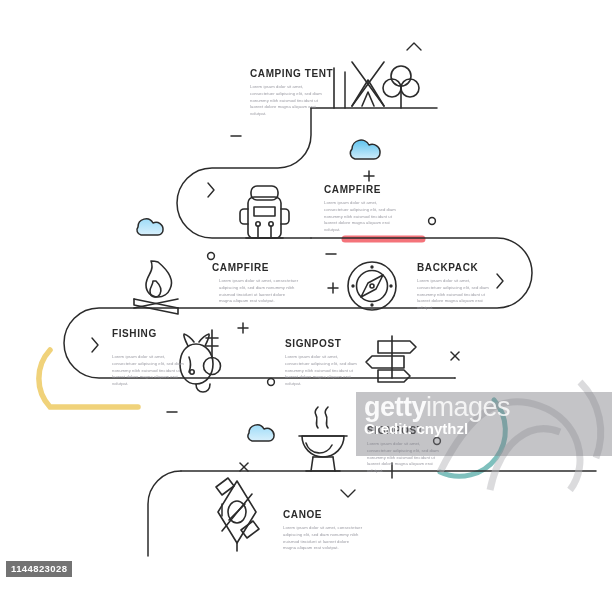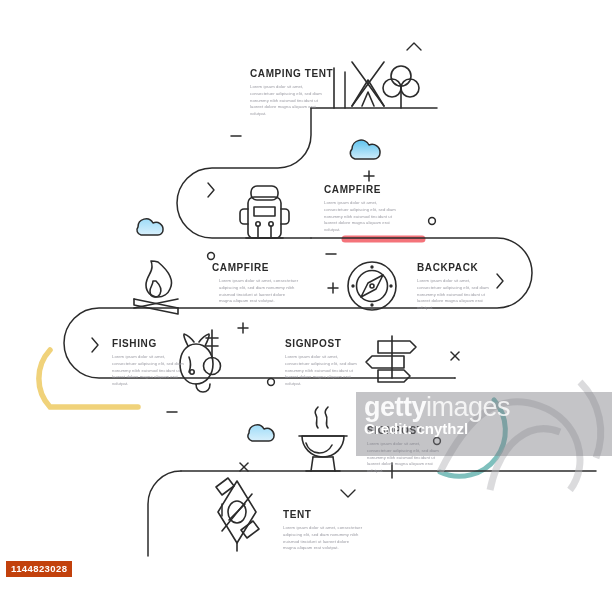--- a/index.html
+++ b/index.html
@@ -47,21 +47,21 @@
   }
   #wm-getty .light{font-weight:normal;opacity:.88;}
   #wm-credit{
     position:absolute;left:364px;top:420px;
     font-family:"Liberation Sans", sans-serif;
     font-size:15px;font-weight:bold;color:#ffffff;
     white-space:nowrap;
   }
   #wm-id{
     position:absolute;left:6px;top:561px;
-    background:#c2410c;color:#ffffff;
+    background:#737373;color:#ffffff;
     font-family:"Liberation Sans", sans-serif;
     font-size:9.5px;font-weight:bold;letter-spacing:.4px;
     padding:2px 5px 3px 5px;
   }
   #wm-blobs{position:absolute;left:430px;top:372px;width:182px;height:120px;opacity:.5;}
 </style>
 </head>
 <body>
 
 <div id="stage">
@@ -250,30 +250,30 @@
 
   <div class="sect-title" style="left:324px;top:184px;">CAMPFIRE</div>
   <div class="sect-body body-w72" style="left:324px;top:200px;">Lorem ipsum dolor sit amet, consectetuer adipiscing elit, sed diam nonummy nibh euismod tincidunt ut laoreet dolore magna aliquam erat volutpat.</div>
 
   <div class="sect-title" style="left:212px;top:262px;">CAMPFIRE</div>
   <div class="sect-body body-w80" style="left:219px;top:278px;">Lorem ipsum dolor sit amet, consectetuer adipiscing elit, sed diam nonummy nibh euismod tincidunt ut laoreet dolore magna aliquam erat volutpat.</div>
 
   <div class="sect-title" style="left:417px;top:262px;">BACKPACK</div>
   <div class="sect-body body-w72" style="left:417px;top:278px;">Lorem ipsum dolor sit amet, consectetuer adipiscing elit, sed diam nonummy nibh euismod tincidunt ut laoreet dolore magna aliquam erat volutpat.</div>
 
-  <div class="sect-title" style="left:112px;top:338px;">FISHING</div>
+  <div class="sect-title" style="left:112px;top:328px;">FISHING</div>
   <div class="sect-body body-w72" style="left:112px;top:354px;">Lorem ipsum dolor sit amet, consectetuer adipiscing elit, sed diam nonummy nibh euismod tincidunt ut laoreet dolore magna aliquam erat volutpat.</div>
 
   <div class="sect-title" style="left:285px;top:338px;">SIGNPOST</div>
   <div class="sect-body body-w72" style="left:285px;top:354px;">Lorem ipsum dolor sit amet, consectetuer adipiscing elit, sed diam nonummy nibh euismod tincidunt ut laoreet dolore magna aliquam erat volutpat.</div>
 
   <div class="sect-title" style="left:367px;top:425px;">SIGNPOST</div>
   <div class="sect-body body-w72" style="left:367px;top:441px;">Lorem ipsum dolor sit amet, consectetuer adipiscing elit, sed diam nonummy nibh euismod tincidunt ut laoreet dolore magna aliquam erat volutpat.</div>
 
-  <div class="sect-title" style="left:283px;top:509px;">TENT</div>
+  <div class="sect-title" style="left:283px;top:509px;">CANOE</div>
   <div class="sect-body body-w80" style="left:283px;top:525px;">Lorem ipsum dolor sit amet, consectetuer adipiscing elit, sed diam nonummy nibh euismod tincidunt ut laoreet dolore magna aliquam erat volutpat.</div>
 
   <svg id="wm-blobs" viewBox="0 0 182 120">
     <g fill="none" stroke="#b9b9bd" stroke-width="7">
       <path d="M10,100 C40,40 70,20 110,34 C150,48 160,92 140,118"></path>
       <path d="M60,118 C70,70 100,48 130,60"></path>
       <path d="M150,10 C170,30 176,60 166,86"></path>
     </g>
   </svg>
   <div id="wm-tile"></div>

